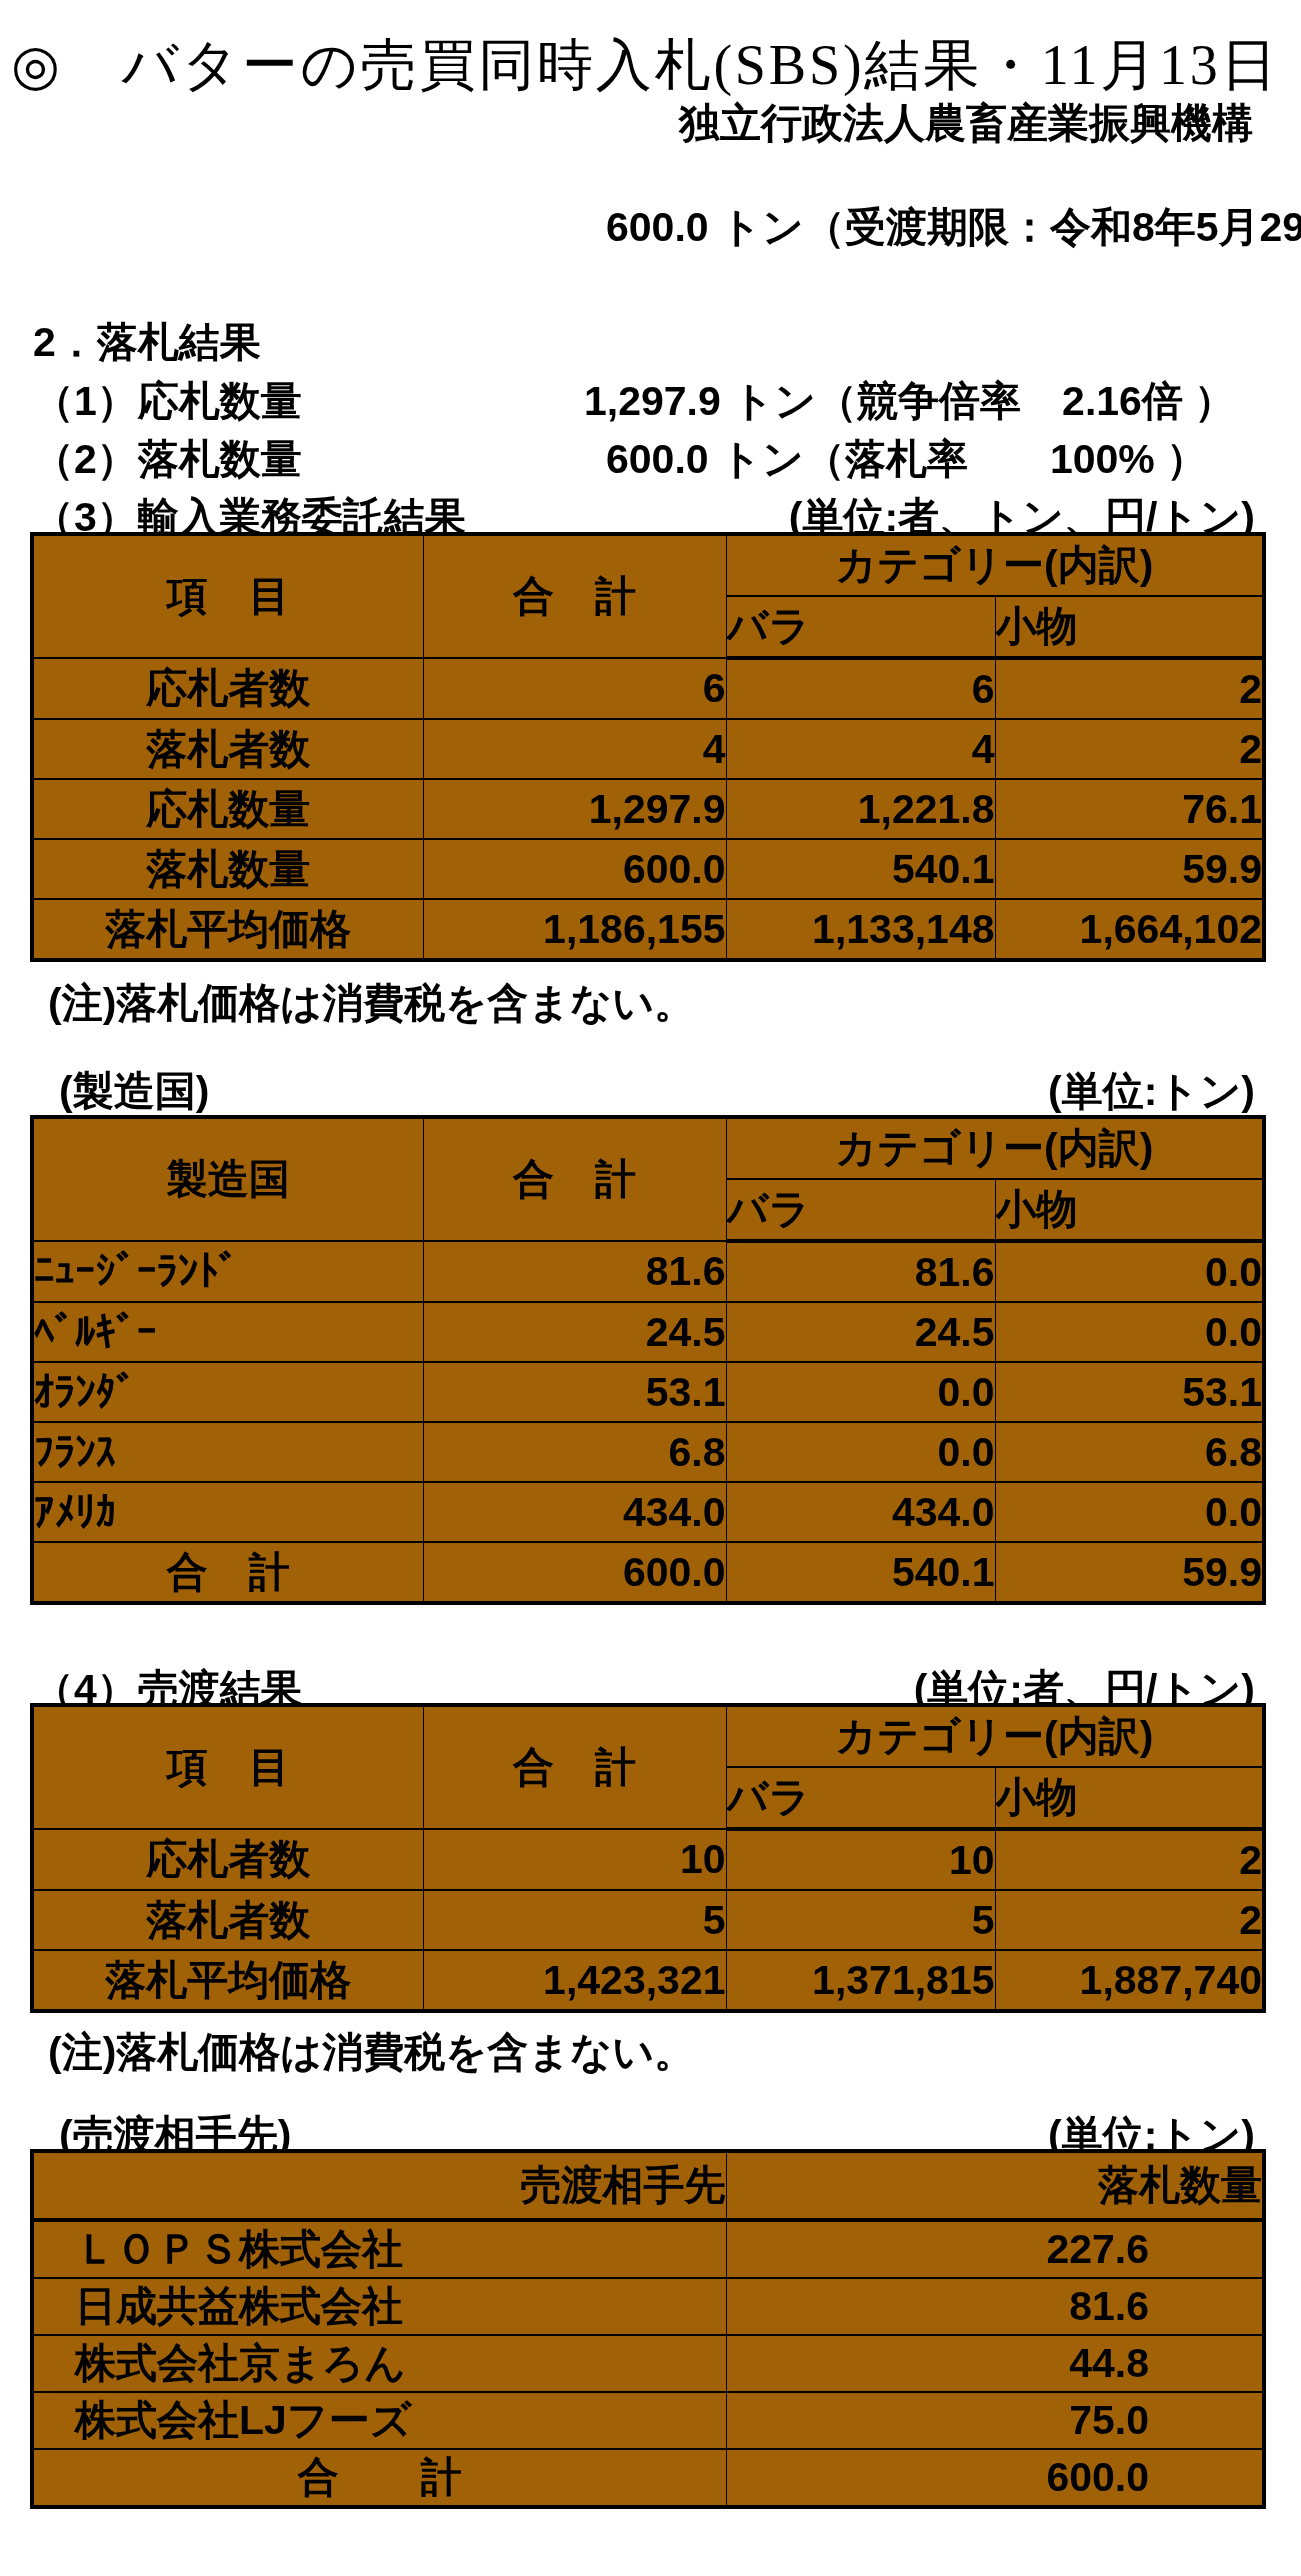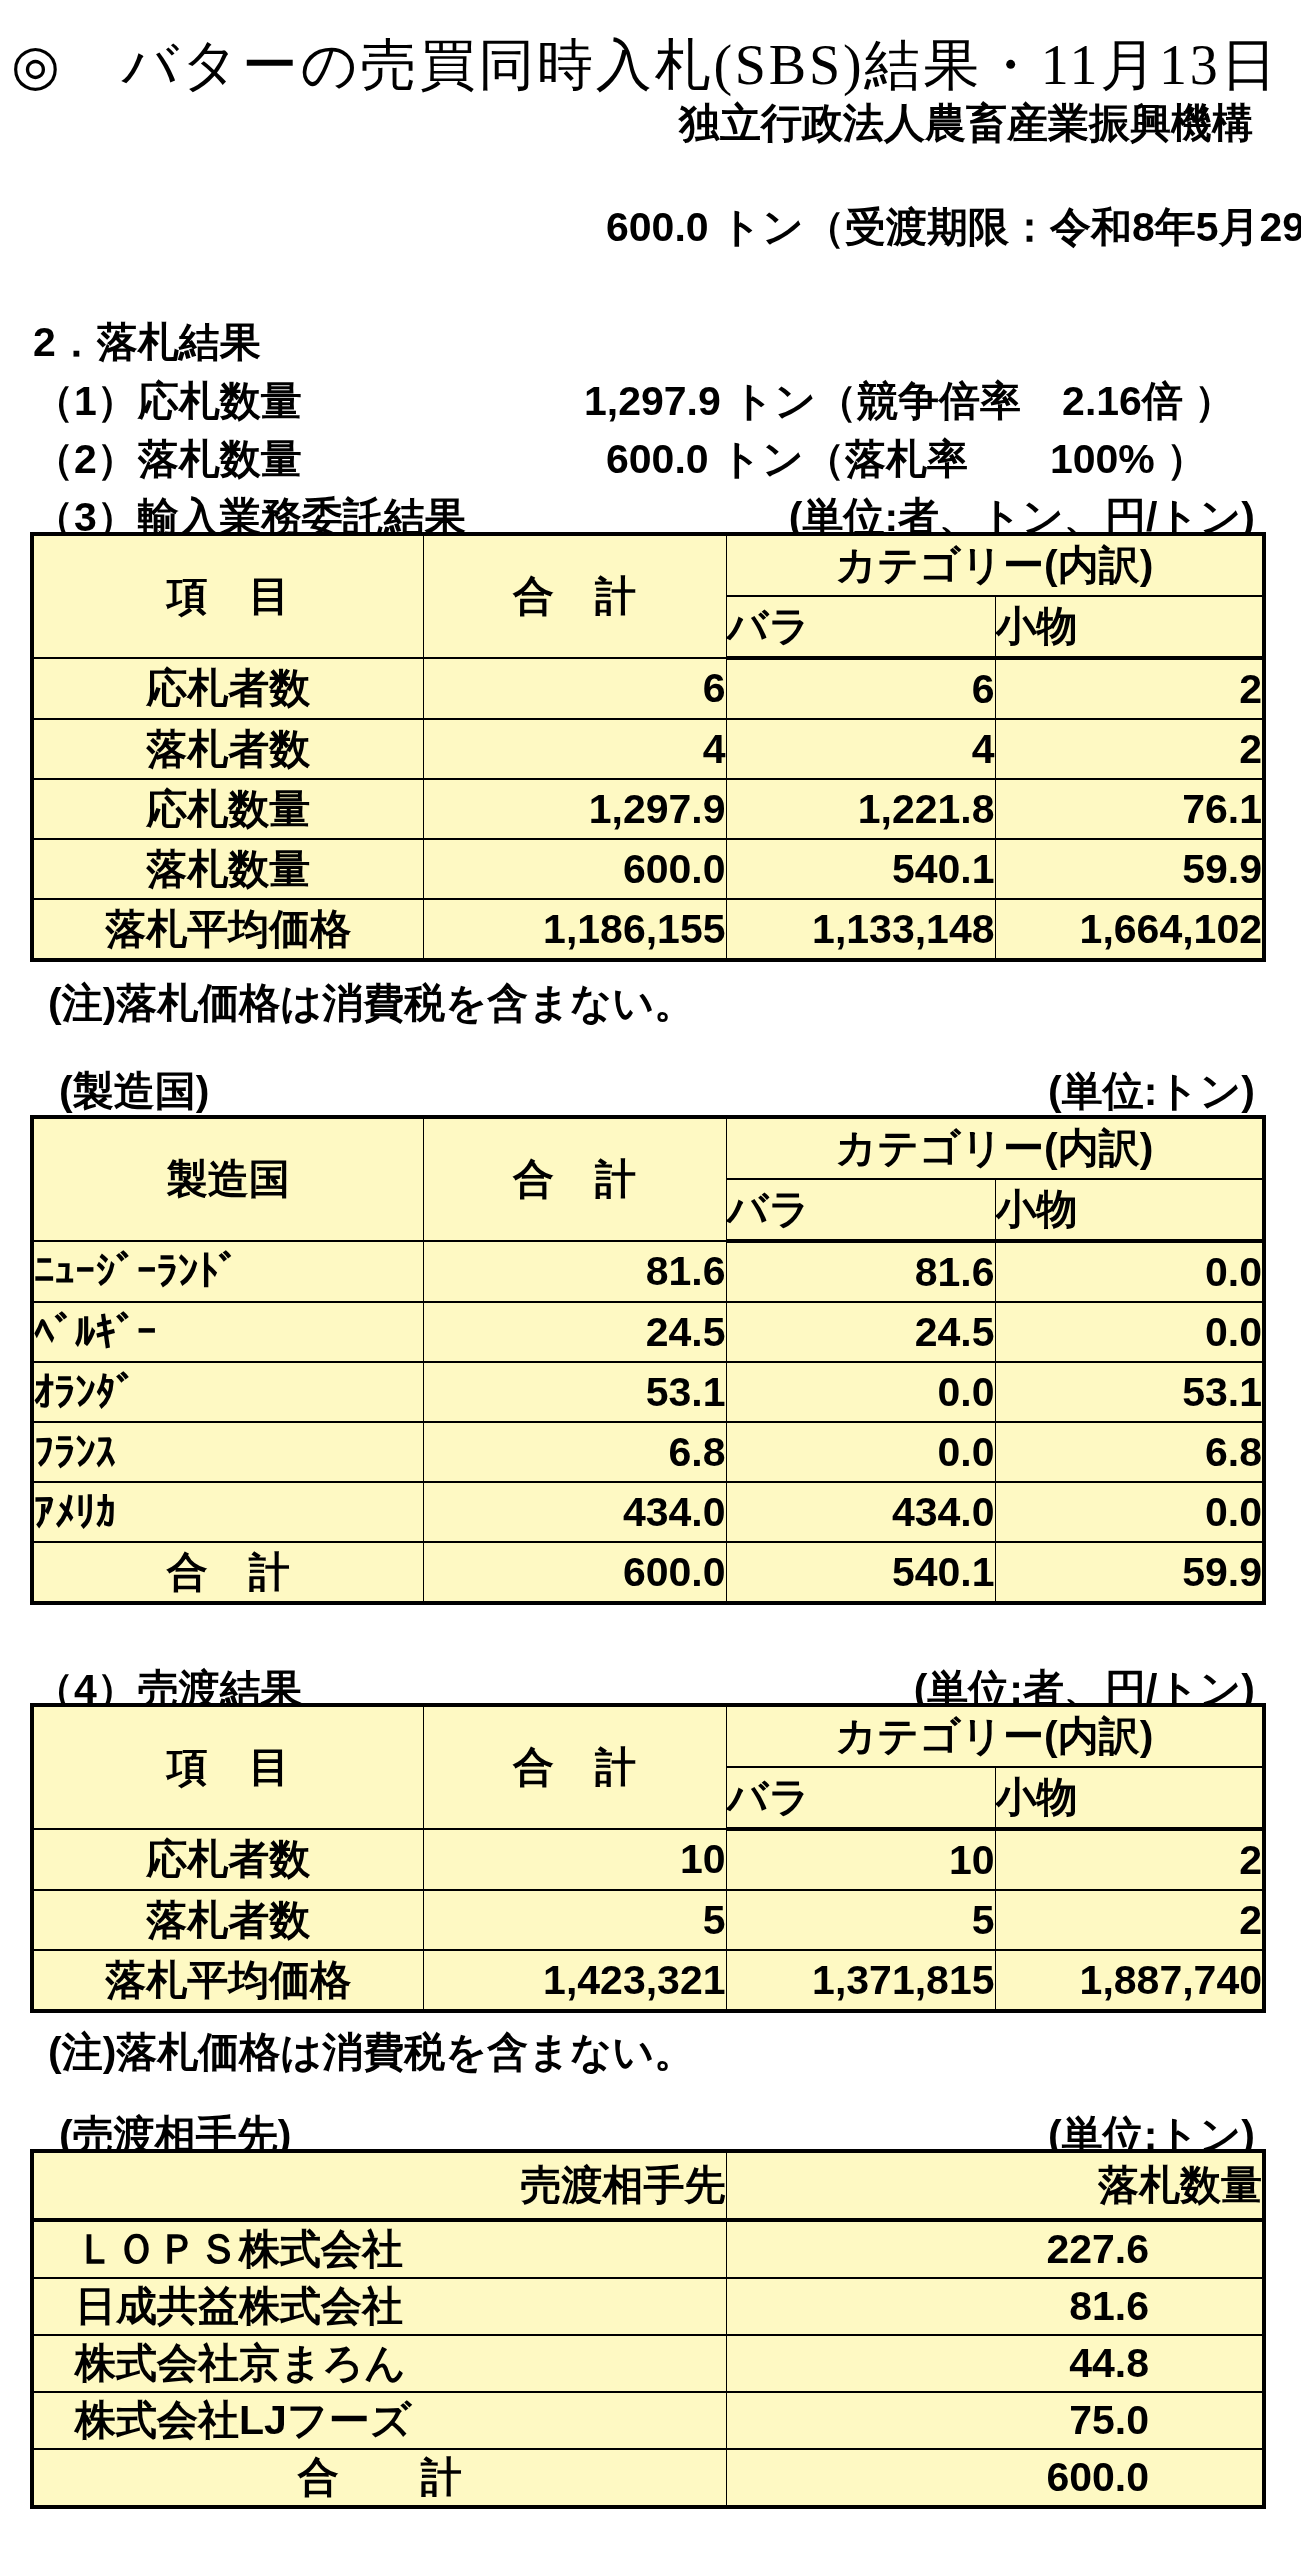--- a/index.html
+++ b/index.html
@@ -42,21 +42,21 @@
   .caption5{top:2111px;left:59px;}
   .unit5{top:2111px;right:46px;}
 
   table.doc-table{
     position:absolute;
     left:30px;
     border-collapse:collapse;
     table-layout:fixed;
     width:1232px;
     border:4.6px solid #000;
-    background:#fef9c3;
+    background:#a16207;
   }
   table.doc-table td{
     border:1.9px solid #000;
     border-top-width:2.8px;
     border-bottom-width:2.8px;
     font-size:41px;
     font-weight:bold;
     overflow:hidden;
     white-space:nowrap;
     padding:0;

